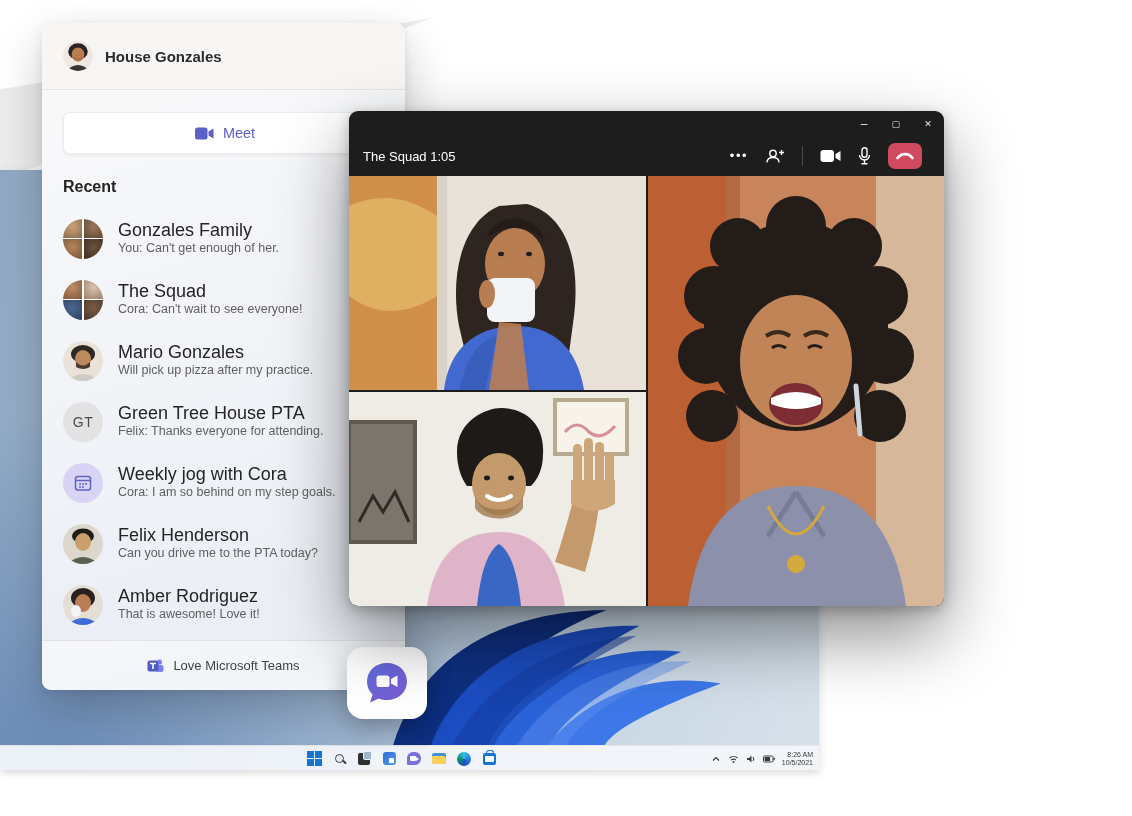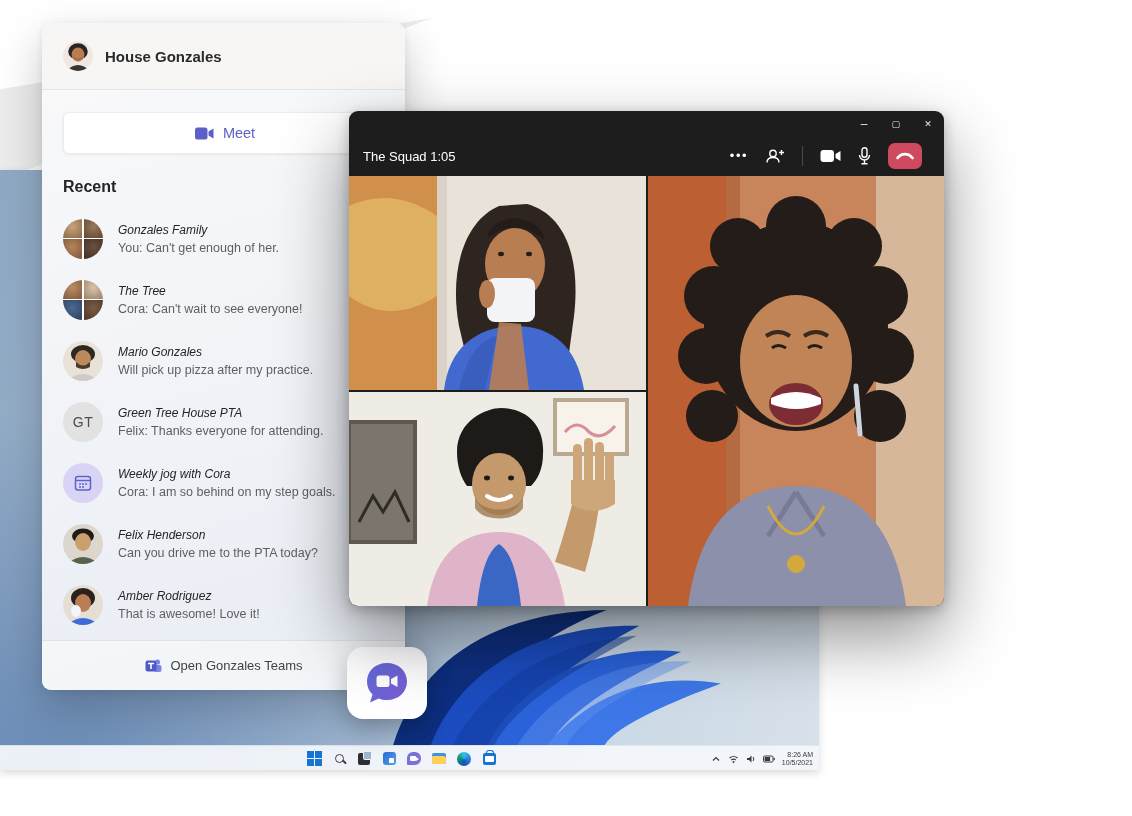--- a/index.html
+++ b/index.html
@@ -72,21 +72,21 @@
   .cp-section { position:absolute; left:21px; top:155px; font-size:16px; font-weight:700; color:#242424; }
   .conv-list { position:absolute; left:0; right:0; top:185px; }
   .conv-row { height:61px; display:flex; align-items:center; padding:0 18px 0 21px; gap:15px; }
   .avatar { width:40px; height:40px; border-radius:50%; overflow:hidden; flex:none; position:relative; }
   .avatar.collage { display:grid; grid-template-columns:1fr 1fr; grid-template-rows:1fr 1fr; gap:1.5px; background:#fff; }
   .avatar.collage span { width:100%; height:100%; }
   .avatar.initials { background:#e2e2e2; display:flex; align-items:center; justify-content:center;
     font-size:14px; font-weight:400; color:#4c4c4c; letter-spacing:.5px; }
   .avatar.cal { background:#d9d4f6; display:flex; align-items:center; justify-content:center; }
   .conv-texts { min-width:0; }
-  .conv-title { font-size:12px; font-weight:500; color:#242424; line-height:19px;font-style:italic; }
+  .conv-title { font-size:18px; font-weight:500; color:#242424; line-height:19px; }
   .conv-preview { font-size:12.5px; color:#5f5f5f; line-height:17px; white-space:nowrap; }
   .cp-footer { position:absolute; left:0; right:0; bottom:0; height:50px; border-top:1px solid #e2e2e2;
     background:rgba(255,255,255,.45); border-radius:0 0 9px 9px; display:flex; align-items:center;
     justify-content:center; gap:9px; font-size:13px; color:#424242; cursor:pointer; }
 
   
   .chat-fab { position:absolute; left:347px; top:647px; width:80px; height:72px; background:#fff;
     border-radius:16px; box-shadow:0 10px 25px rgba(0,0,0,.25); display:flex; align-items:center;
     justify-content:center; cursor:pointer; }
 
@@ -228,21 +228,21 @@
       </div>
 
       <div class="conv-row">
         <div class="avatar collage">
           <span style="background:radial-gradient(circle at 50% 40%,#bc8d66,#82583a)"></span>
           <span style="background:radial-gradient(circle at 50% 40%,#d9c3ae,#9a7f66)"></span>
           <span style="background:radial-gradient(circle at 50% 40%,#4b688f,#2d4060)"></span>
           <span style="background:radial-gradient(circle at 50% 40%,#7a5c45,#4a352a)"></span>
         </div>
         <div class="conv-texts">
-          <div class="conv-title">The Tree</div>
+          <div class="conv-title">The Squad</div>
           <div class="conv-preview">Cora: Can't wait to see everyone!</div>
         </div>
       </div>
 
       <div class="conv-row">
         <div class="avatar">
           <svg viewBox="0 0 40 40">
               <rect width="40" height="40" fill="#e9e2d8"></rect>
               <ellipse cx="20" cy="13" rx="12" ry="9" fill="#2f2822"></ellipse>
               <ellipse cx="20" cy="18" rx="8" ry="9" fill="#bd8a5c"></ellipse>
@@ -314,21 +314,21 @@
       </div>
     </div>
 
     <div class="cp-footer">
       <svg width="17" height="16" viewBox="0 0 17 16">
           <circle cx="12.5" cy="4" r="2.6" fill="#7b83eb"></circle>
           <rect x="9" y="7" width="7.5" height="7" rx="2" fill="#7b83eb"></rect>
           <rect x="0.5" y="2.5" width="11" height="11" rx="2.2" fill="#5059c9"></rect>
           <path d="M3 5.5 H9 M6 5.5 V11" stroke="#fff" stroke-width="1.6"></path>
         </svg>
-      <span>Open Gonzales Teams</span>
+      <span>Love Microsoft Teams</span>
     </div>
   </div>
 
   <div class="chat-fab">
     <svg width="48" height="46" viewBox="0 0 48 46">
       <defs>
           <linearGradient id="fabg" x1="0" y1="0" x2="1" y2="1">
             <stop offset="0" stop-color="#5e6cd8"></stop>
             <stop offset="1" stop-color="#7e5bd6"></stop>
           </linearGradient>

